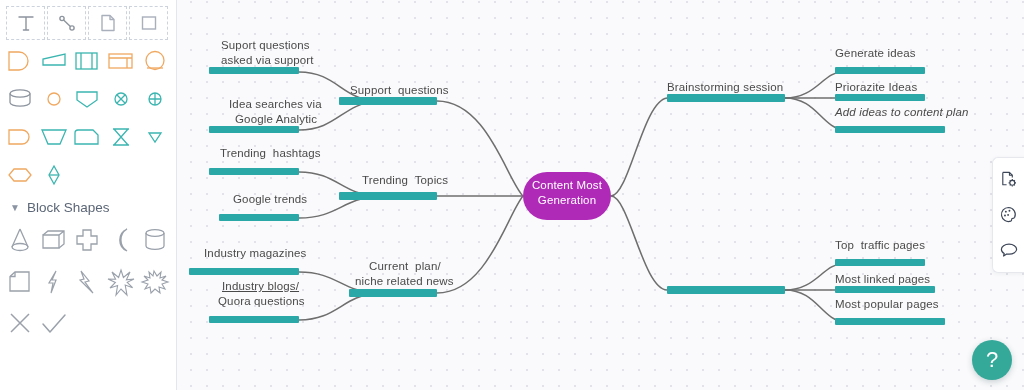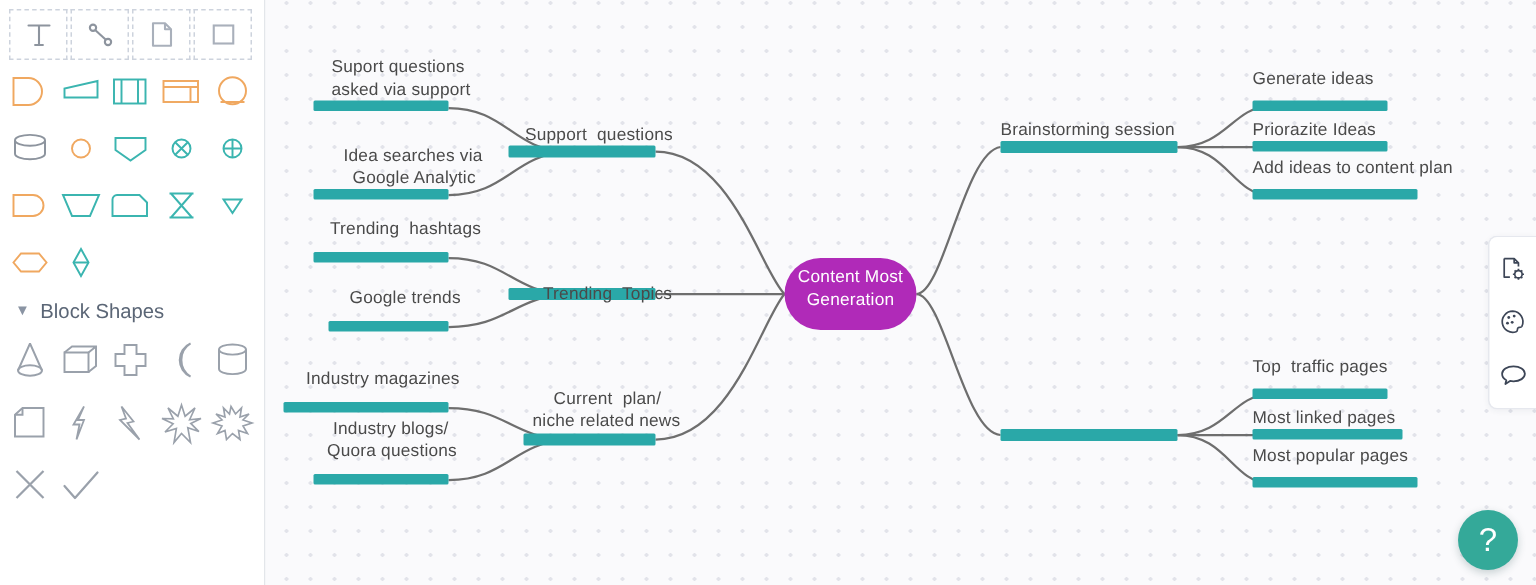--- a/index.html
+++ b/index.html
@@ -428,36 +428,36 @@
       <rect x="346" y="172" width="88" height="48" rx="24" fill="#b02ab8"></rect>
     </svg>
 
     <div class="node-label" style="left:44px;  top:38px;">Suport questions</div>
     <div class="node-label" style="left:44px;  top:53px;">asked via support</div>
     <div class="node-label" style="left:52px;  top:97px;">Idea searches via</div>
     <div class="node-label" style="left:58px;  top:112px;">Google Analytic</div>
     <div class="node-label" style="left:43px;  top:146px;">Trending  hashtags</div>
     <div class="node-label" style="left:56px;  top:192px;">Google trends</div>
     <div class="node-label" style="left:27px;  top:246px;">Industry magazines</div>
-    <div class="node-label" style="left:45px;  top:279px;">Industry blogs/</div>
+    <div class="node-label" style="left:45px;  top:279px;text-decoration:underline;">Industry blogs/</div>
     <div class="node-label" style="left:41px;  top:294px;">Quora questions</div>
 
     <div class="node-label" style="left:173px; top:83px;">Support  questions</div>
-    <div class="node-label" style="left:185px; top:189px;">Trending  Topics</div>
+    <div class="node-label" style="left:185px; top:173px;">Trending  Topics</div>
     <div class="node-label" style="left:192px; top:259px;">Current  plan/</div>
     <div class="node-label" style="left:178px; top:274px;">niche related news</div>
 
     <div class="node-label center" style="left:353px; top:178px; width:74px;">Content Most</div>
     <div class="node-label center" style="left:353px; top:193px; width:74px;">Generation</div>
 
     <div class="node-label" style="left:490px; top:80px;">Brainstorming session</div>
 
     <div class="node-label" style="left:658px; top:46px;">Generate ideas</div>
     <div class="node-label" style="left:658px; top:80px;">Priorazite Ideas</div>
-    <div class="node-label" style="left:658px; top:105px;">Add ideas to content plan</div>
+    <div class="node-label" style="left:658px; top:105px;font-style:italic;">Add ideas to content plan</div>
     <div class="node-label" style="left:658px; top:238px;">Top  traffic pages</div>
     <div class="node-label" style="left:658px; top:272px;">Most linked pages</div>
     <div class="node-label" style="left:658px; top:297px;">Most popular pages</div>
 
     <div id="right-panel">
       <div class="rp-btn">
         <svg width="19" height="19" viewBox="0 0 20 20">
             <g stroke="#3d4657" stroke-width="1.2" fill="none" stroke-linejoin="round">
               <path d="M4 2.5h7l3 3V8"></path>
               <path d="M4 2.5v13h4"></path>

